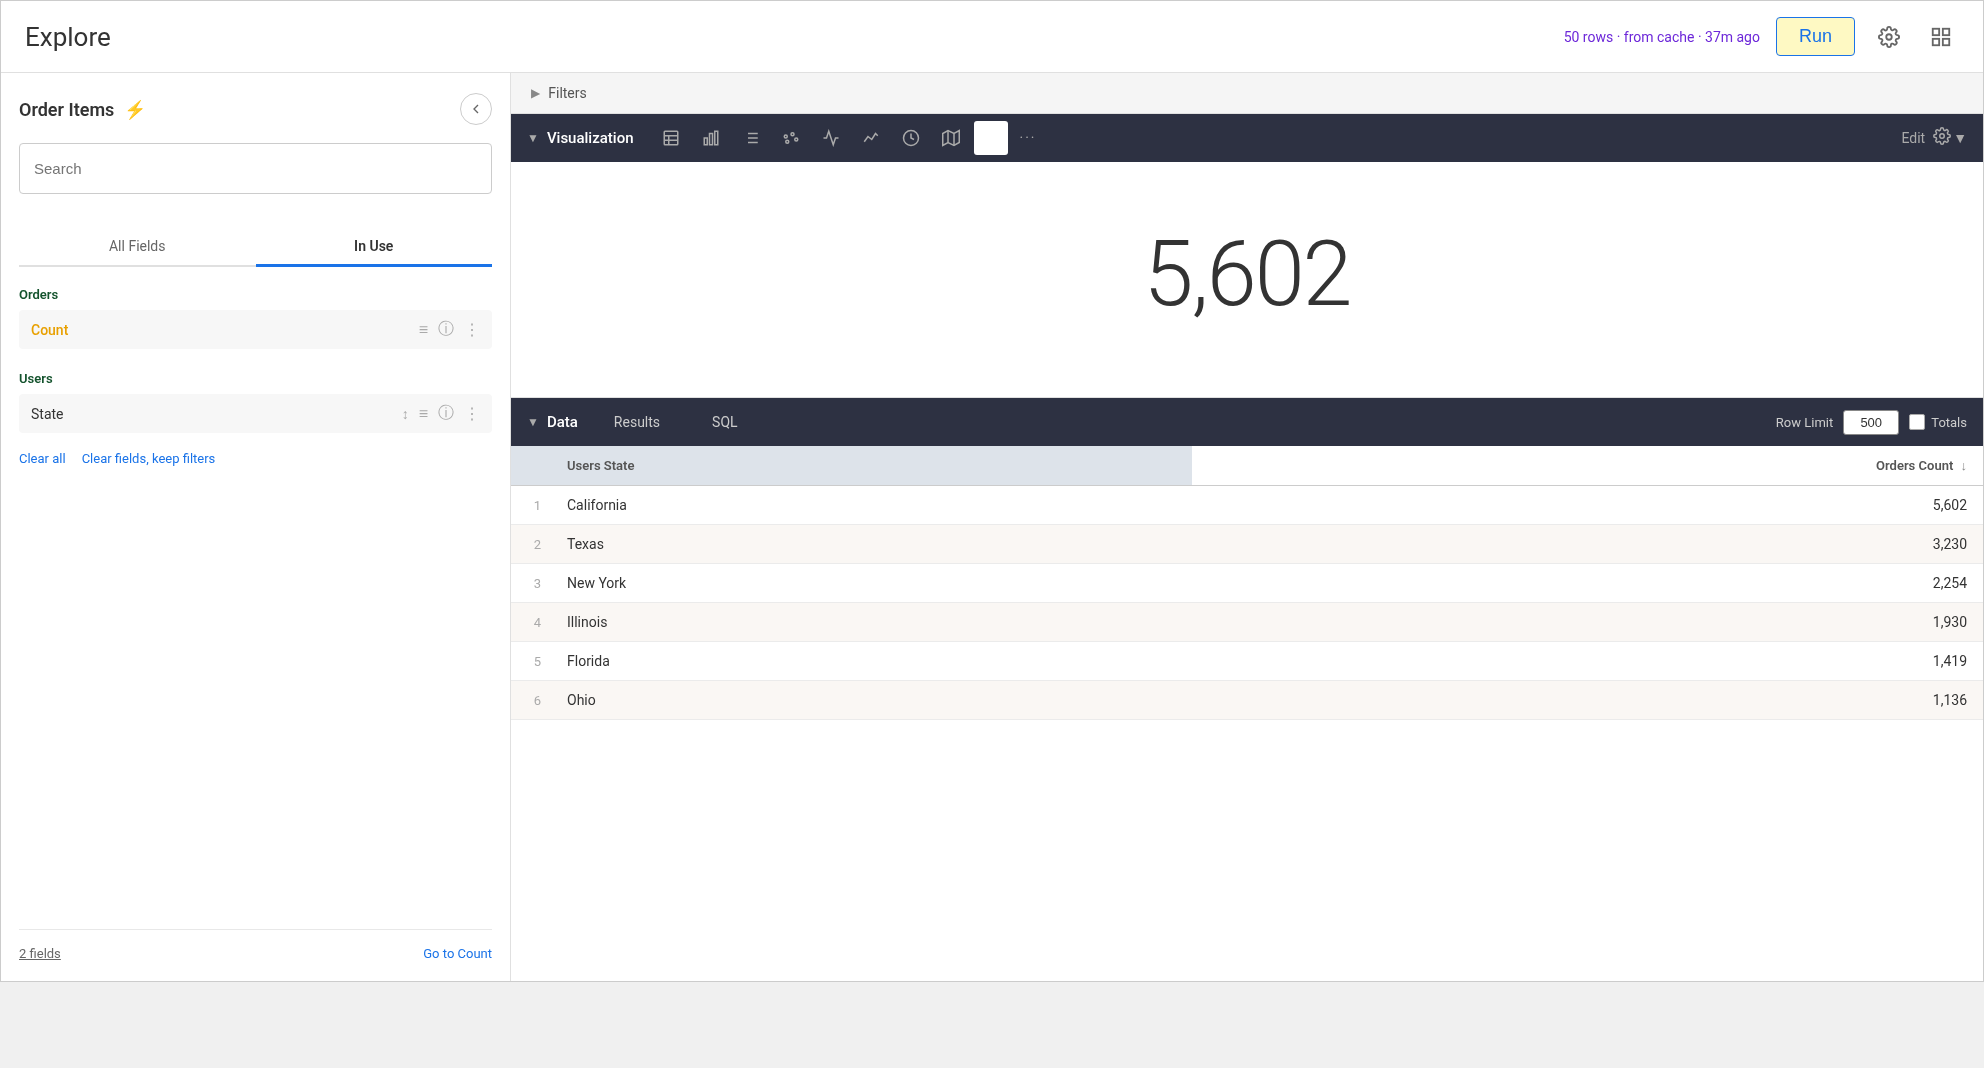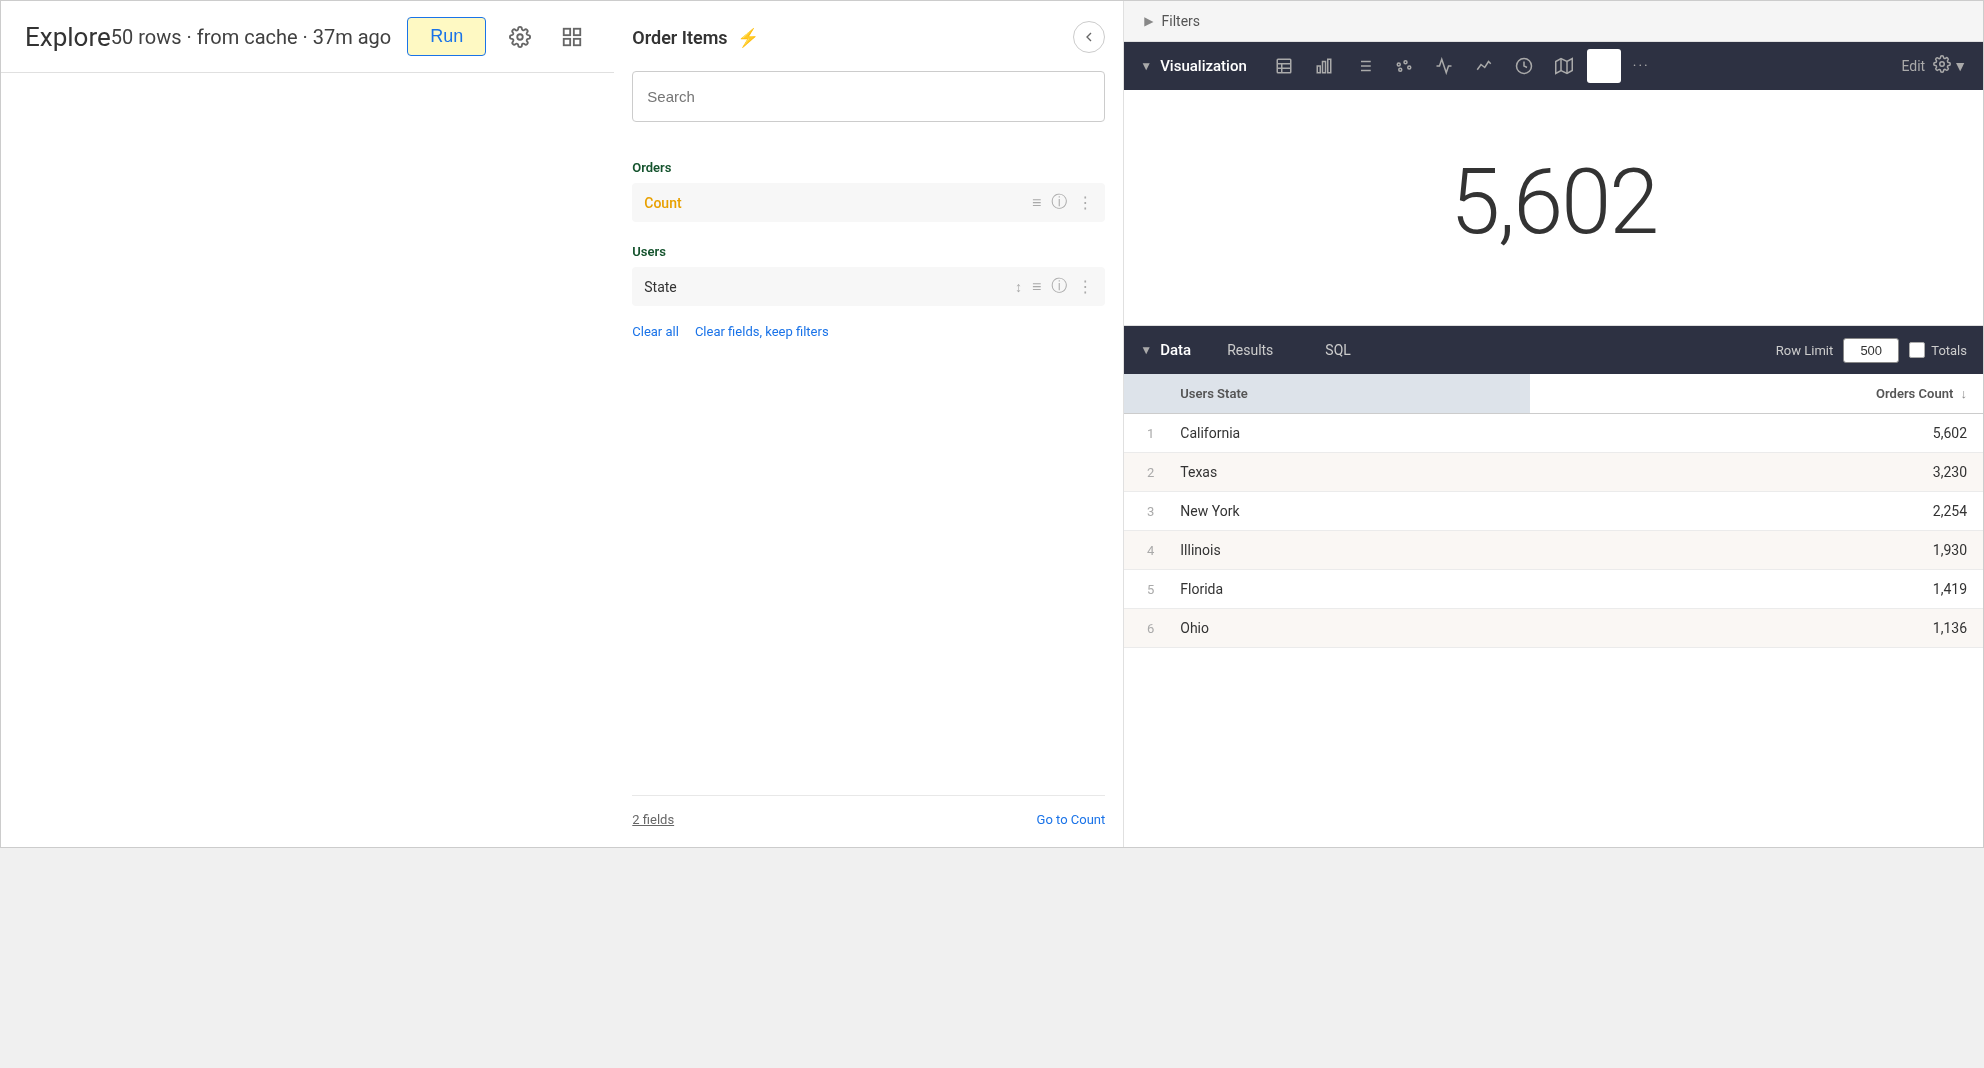--- a/index.html
+++ b/index.html
@@ -1,24 +1,24 @@
 <!DOCTYPE html>
 <html><head>
   <meta charset="utf-8">
   <style>
     * { box-sizing: border-box; margin: 0; padding: 0; }
     body { font-family: -apple-system, BlinkMacSystemFont, 'Segoe UI', Roboto, sans-serif; background: #f0f0f0; color: #333; font-size: 14px; }
 
-    .app-wrapper { width: 1984px; height: 848px; background: #fff; display: flex; border: 1px solid #ccc; overflow: hidden; }
+    .app-wrapper { width: 1984px; height: 982px; background: #fff; display: flex; flex-direction: column; border: 1px solid #ccc; overflow: hidden; }
 
     
     .top-header { height: 72px; background: #fff; border-bottom: 1px solid #e0e0e0; display: flex; align-items: center; justify-content: space-between; padding: 0 24px; }
     .top-header-title { font-size: 26px; font-weight: 400; color: #333; }
     .top-header-right { display: flex; align-items: center; gap: 16px; }
-    .cache-info { font-size: 20px; color: #404040; }
+    .cache-info { font-size: 14px; color: #6d28d9; }
     .run-button { background: #fef9c3; border: 1.5px solid #1a73e8; color: #1a73e8; padding: 8px 22px; border-radius: 4px; font-size: 18px; font-weight: 500; cursor: pointer; }
     .gear-icon-btn { width: 36px; height: 36px; display: flex; align-items: center; justify-content: center; cursor: pointer; color: #666; }
     .grid-icon-btn { width: 36px; height: 36px; display: flex; align-items: center; justify-content: center; cursor: pointer; color: #666; }
 
     
     .main-content { display: flex; flex: 1; overflow: hidden; }
 
     
     .sidebar { width: 510px; background: #fff; border-right: 1px solid #e0e0e0; display: flex; flex-direction: column; padding: 20px 18px; position: relative; }
     .sidebar-header { display: flex; align-items: center; justify-content: space-between; margin-bottom: 18px; }
@@ -133,20 +133,28 @@
         </div>
         <div class="collapse-btn">
           <svg width="16" height="16" viewBox="0 0 24 24" fill="none" stroke="currentColor" stroke-width="2">
             <polyline points="15 18 9 12 15 6"></polyline>
           </svg>
         </div>
       </div>
 
       <input class="search-box" type="text" placeholder="Search" style="">
 
+      <div class="tabs">
+        <div class="tab">
+          <span>All Fields</span>
+        </div>
+        <div class="tab active">
+          <span>In Use</span>
+        </div>
+      </div>
 
       <div>
         <div class="section-label">Orders</div>
         <div class="field-item">
           <span class="field-name measure">Count</span>
           <div class="field-icons">
             <span class="field-icon">≡</span>
             <span class="field-icon">ⓘ</span>
             <span class="field-icon">⋮</span>
           </div>

